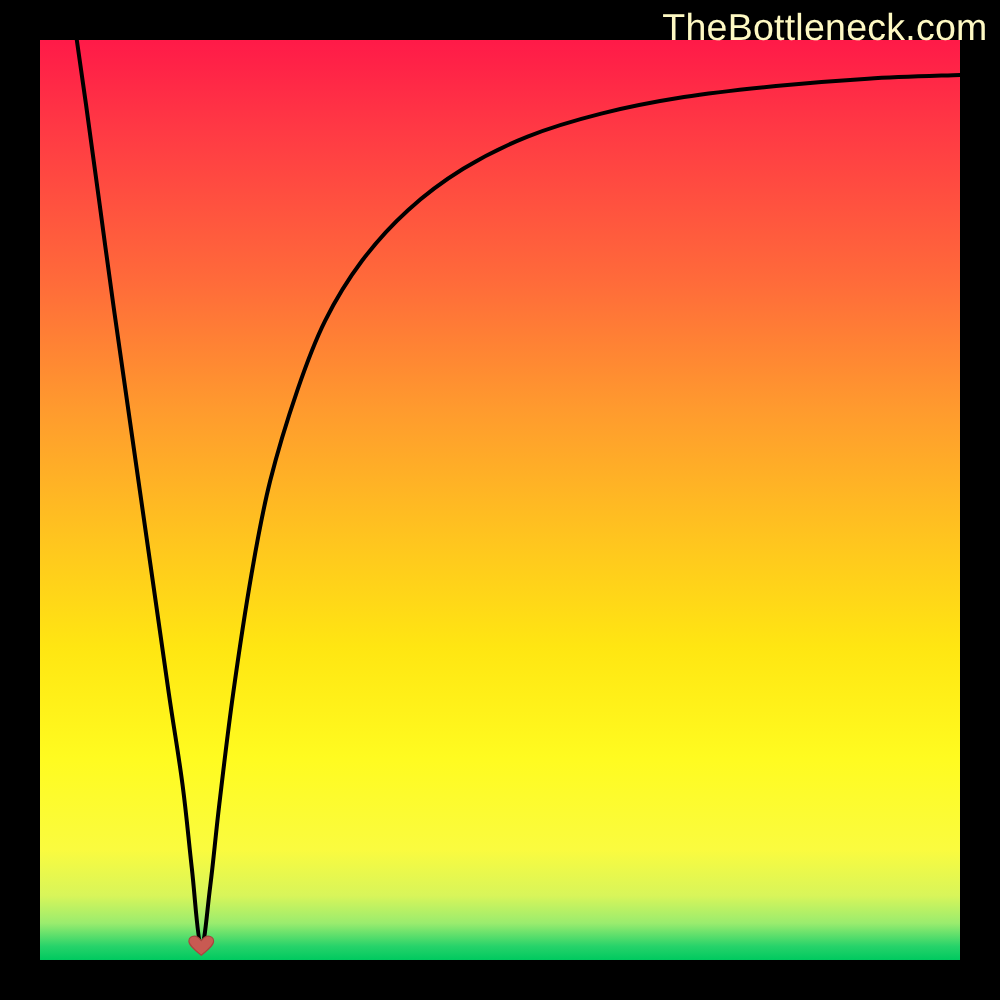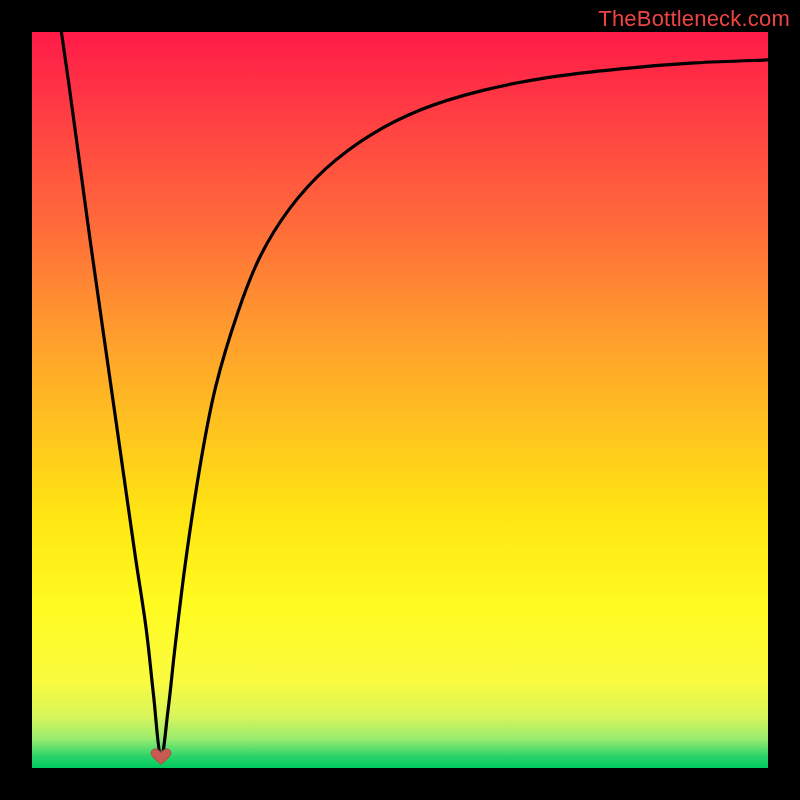--- a/index.html
+++ b/index.html
@@ -37,22 +37,22 @@
       #fafb3f 88%,
       #d8f55a 93%,
       #9aec6e 96%,
       #27d36a 98.5%,
       #00c95f 100%);
   }
   .watermark {
     position: absolute;
     top: 6px;
     right: 10px;
-    color: #ef4444;
-    font-size: 22px;
+    color: #fef9c3;
+    font-size: 30px;
     font-weight: 500;
     letter-spacing: 0.2px;
     user-select: none;
   }
   svg.curve {
     position: absolute;
     left: 32px;
     top: 32px;
     width: 736px;
     height: 736px;

